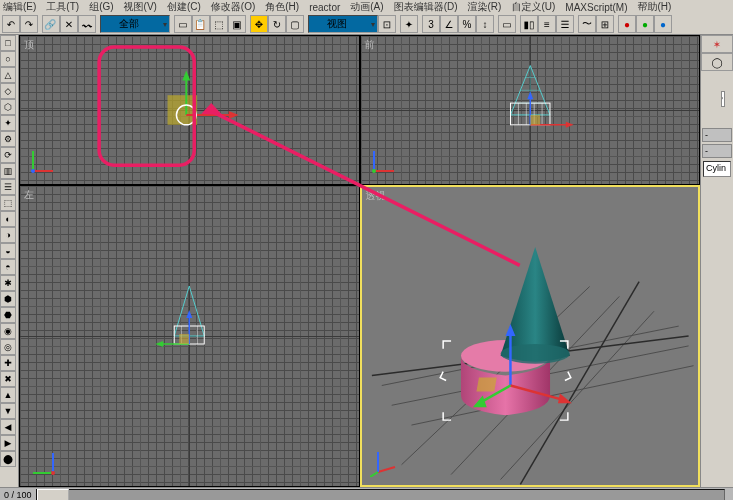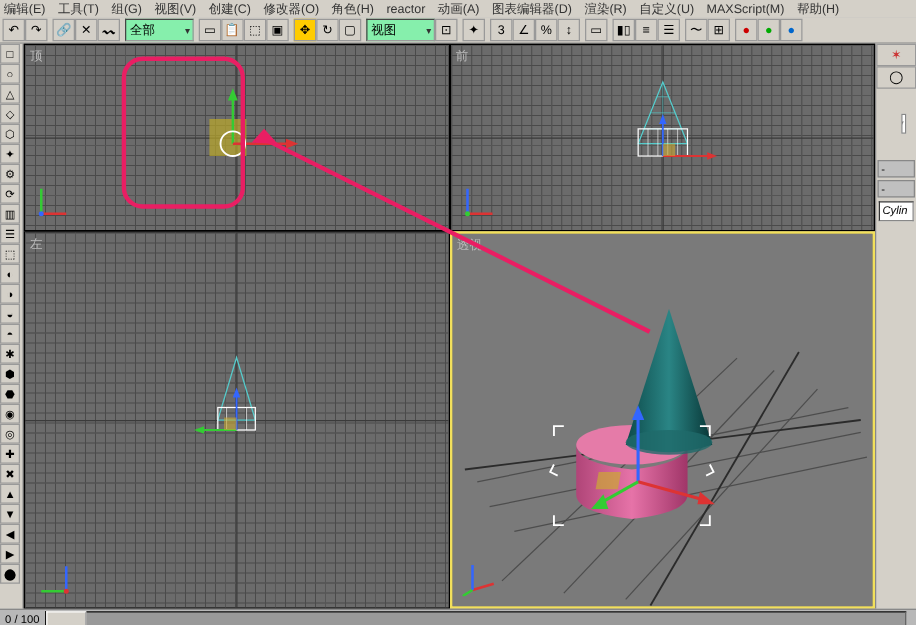--- a/index.html
+++ b/index.html
@@ -48,23 +48,23 @@
     align-items: center;
     justify-content: center;
     font-size: 10px;
     box-sizing: border-box;
   }
   .tool-btn.yellow { background: #ffcc00; }
   .tool-sep { width: 4px; }
   .combo {
     height: 16px;
     border: 1px inset #999;
-    background: #86efac;
+    background: #0369a1;
     font-size: 10px;
-    padding: 0 10px 0 3px;
+    padding: 0 10px 0 18px;
     display: flex;
     align-items: center;
     position: relative;
   }
   .combo::after {
     content: "▾";
     position: absolute;
     right: 2px;
     font-size: 8px;
     color: #333;
@@ -211,21 +211,20 @@
   }
   .panel-input {
     margin: 2px;
     height: 14px;
     border: 1px inset #888;
     background: #fff;
     font-size: 9px;
     padding-left: 2px;
     line-height: 12px;
     overflow: hidden;
-    font-style: italic;
   }
 
   
   .timeline {
     height: 14px;
     background: #b8b8b8;
     border-top: 1px solid #888;
     display: flex;
     align-items: center;
     font-size: 9px;

